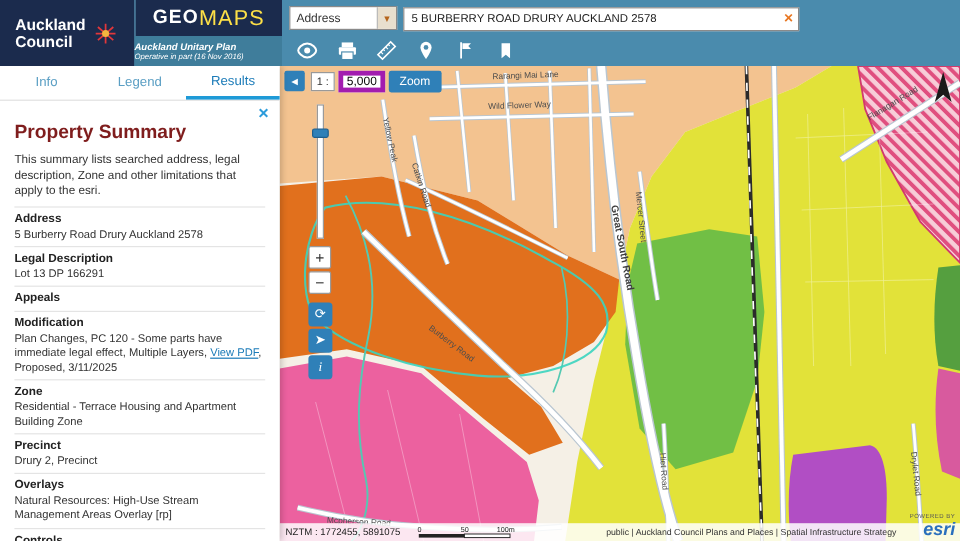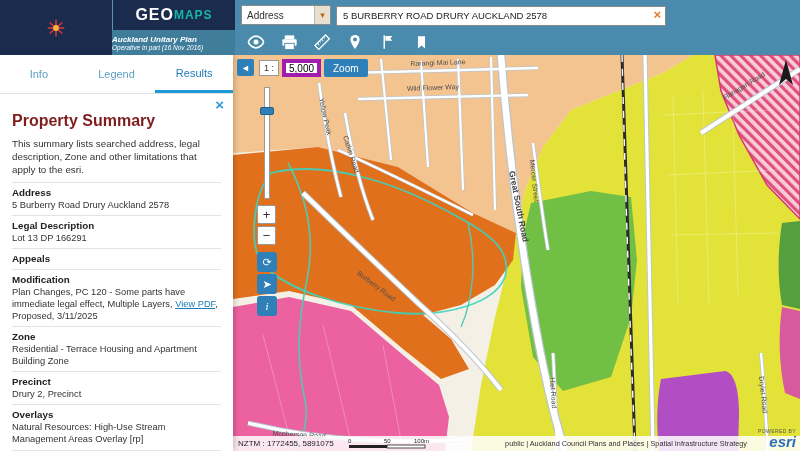--- a/index.html
+++ b/index.html
@@ -4,36 +4,36 @@
 <style>
   * { margin:0; padding:0; box-sizing:border-box; }
   html,body { width:800px; height:451px; overflow:hidden; font-family:"Liberation Sans",sans-serif; background:#fff; position:relative; }
 
   
   .header { position:absolute; top:0; left:0; right:0; height:55px; background:#4a8bad; z-index:20; }
   .logo-block { position:absolute; left:0; top:0; width:112px; height:55px; background:#1b2b4d; display:flex; align-items:center; justify-content:center; gap:6px; }
   .logo-text { color:#fff; font-weight:bold; font-size:13px; line-height:1.05; }
   .brand-block { position:absolute; left:112px; top:0; width:123px; height:30px; background:#1b2b4d; border-left:1px solid #5a93b3; display:flex; align-items:center; justify-content:center; }
   .brand-block .geo { color:#fff; font-weight:bold; font-size:16px; letter-spacing:1px; }
-  .brand-block .maps { color:#14b8a6; font-weight:bold; font-size:12px; letter-spacing:1px; }
+  .brand-block .maps { color:#fde047; font-weight:normal; font-size:18px; letter-spacing:1px; }
   .subtitle-block { position:absolute; left:112px; top:30px; width:123px; height:25px; background:#3f7d9b; color:#fff; font-style:italic; text-align:left; display:flex; flex-direction:column; justify-content:center; }
   .subtitle-block .s1 { font-size:8px; font-weight:bold; }
   .subtitle-block .s2 { font-size:6.5px; }
   .search-row { position:absolute; left:241px; top:5px; display:flex; gap:5px; align-items:center; }
   .select-box { width:90px; height:20px; background:#fff; border:1px solid #8a8a8a; display:flex; align-items:center; justify-content:space-between; font-size:10px; color:#333; padding-left:5px; cursor:pointer; }
   .select-caret { width:16px; height:18px; background:#e8dfce; color:#b5651d; font-size:9px; display:flex; align-items:center; justify-content:center; border-left:1px solid #bbb; }
   .search-wrap { position:relative; }
   .search-input { width:330px; height:20px; border:1px solid #8a8a8a; font-size:9.5px; padding:0 18px 0 6px; color:#222; font-family:"Liberation Sans",sans-serif; }
   .clear-x { position:absolute; right:5px; top:2px; color:#e87722; font-size:13px; font-weight:bold; cursor:pointer; }
   .toolbar { position:absolute; left:246px; top:31px; display:flex; gap:13px; align-items:center; height:22px; }
   .tool-btn { width:20px; height:20px; display:flex; align-items:center; justify-content:center; cursor:pointer; }
 
   
   .left-panel { position:absolute; left:0; top:55px; width:233px; height:396px; background:#fff; z-index:10; display:flex; flex-direction:column; box-shadow:2px 0 5px rgba(0,0,0,.18); }
-  .tabs { display:flex; height:39px; border-bottom:1px solid #e0e0e0; flex:none; }
+  .tabs { display:flex; height:29px; border-bottom:1px solid #e0e0e0; flex:none; }
   .tab { flex:1; display:flex; align-items:center; justify-content:center; font-size:11px; color:#5b9fc4; cursor:pointer; }
   .tab.active { color:#1b7bb8; border-bottom:3px solid #1e9ad7; }
   .panel-body { flex:1; padding:2px 12px 6px; position:relative; overflow:hidden; }
   .close-x { position:absolute; right:9px; top:3px; color:#2d9cdb; font-size:15px; font-weight:bold; cursor:pointer; line-height:1; }
   .panel-title { font-size:16px; font-weight:bold; color:#7f1d1d; margin-top:16px; }
   .intro { font-size:9.8px; color:#333; margin:8px 0 5px; line-height:1.32; }
   .section { border-top:1px solid #e4e4e4; padding:3px 0 4px; }
   .section-label { font-weight:bold; font-size:9.8px; color:#222; margin:1px 0 1px; }
   .section-value { font-size:9.3px; color:#333; line-height:1.3; }
   .section-value a, .note a { color:#1b7bb8; text-decoration:underline; cursor:pointer; }
@@ -60,20 +60,24 @@
   .coords { font-size:8px; white-space:nowrap; }
   .esri { position:absolute; right:4px; bottom:1px; z-index:6; text-align:right; line-height:1; }
   .esri .pb { font-size:5px; color:#555; letter-spacing:.4px; display:block; }
   .esri .name { font-size:15px; font-weight:bold; font-style:italic; color:#2a6fbd; }
 </style>
 </head>
 <body>
 
 <div class="header">
   <div class="logo-block">
+    <div class="logo-text">
+      <div>Auckland</div>
+      <div>Council</div>
+    </div>
     <svg width="22" height="22" viewBox="0 0 24 24">
       <g stroke="#e2373b" stroke-width="1.6">
         <path d="M12 12L12 3M12 12L19 6M12 12L21 12M12 12L19 18M12 12L12 21M12 12L5 18M12 12L3 12M12 12L5 6"></path>
       </g>
       <circle cx="12" cy="12" r="3.2" fill="#f4b63f"></circle>
     </svg>
   </div>
   <div class="brand-block">
     <span class="geo">GEO</span>
       <span class="maps">MAPS</span>

